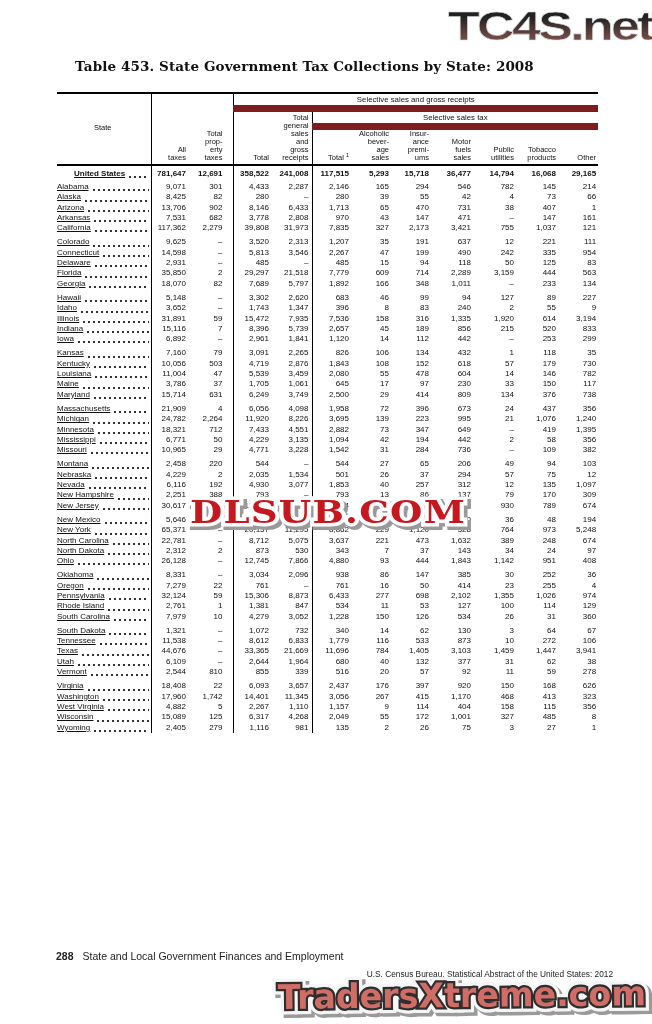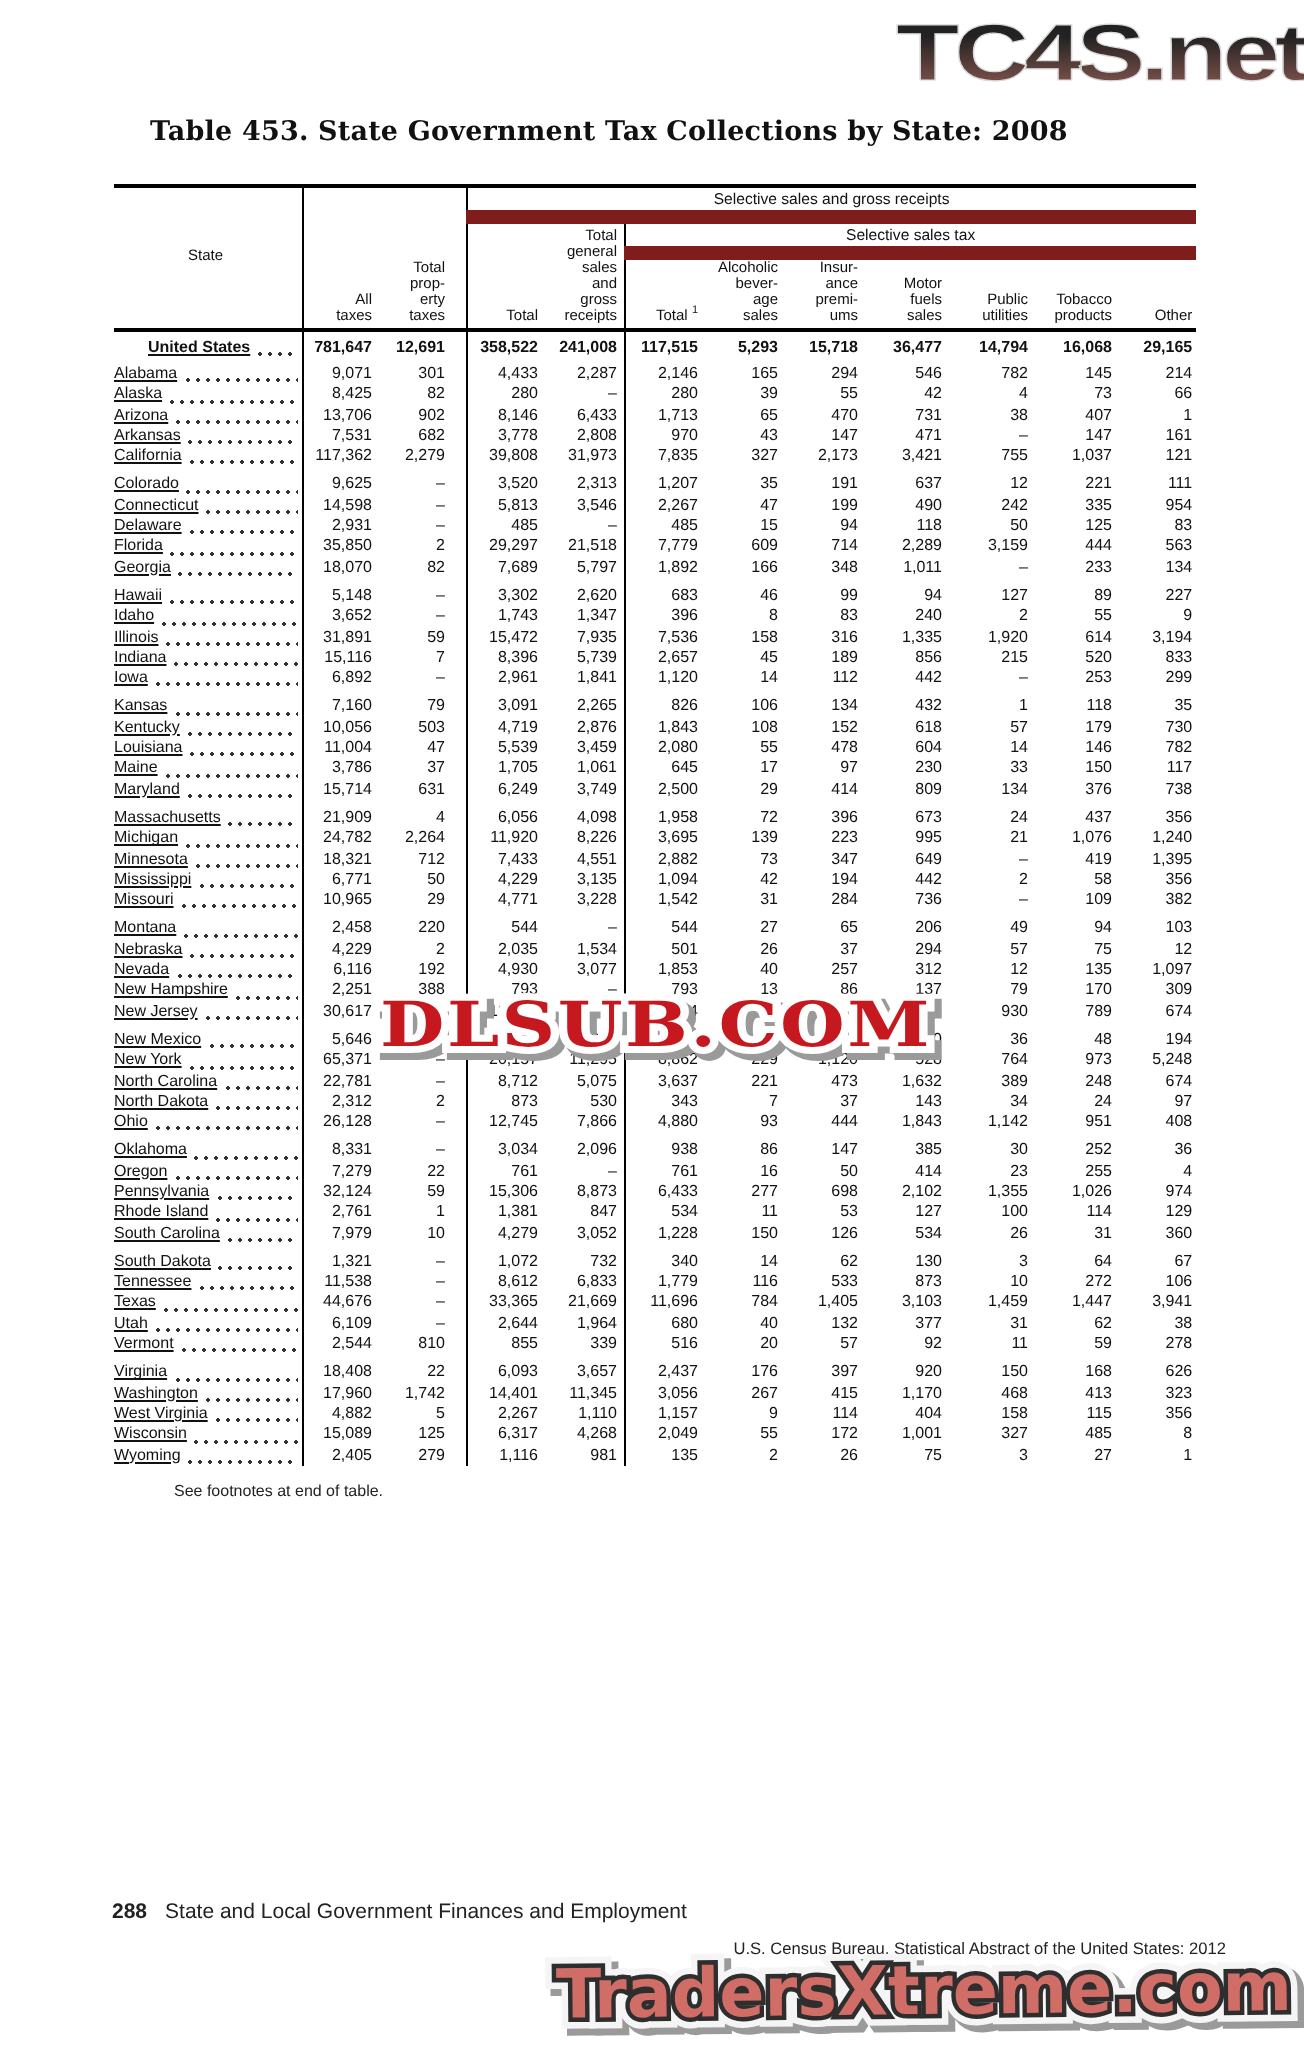--- a/index.html
+++ b/index.html
@@ -1078,21 +1078,20 @@
     <td class="num">2</td>
     <td class="num">26</td>
     <td class="num">75</td>
     <td class="num">3</td>
     <td class="num">27</td>
     <td class="num">1</td>
   </tr>
       </tbody>
   </table>
 
-  <div class="footnote">See footnotes at end of table.</div>
 </div>
 
 <svg class="wm wm-mid" width="300" height="56" viewBox="0 0 300 56">
   <text x="153" y="39" text-anchor="middle" font-family="DejaVu Serif, serif" font-weight="bold" font-size="31" letter-spacing="1" textLength="276" lengthAdjust="spacingAndGlyphs" fill="#9a9a9a" stroke="#9a9a9a" stroke-width="8" paint-order="stroke">DLSUB.COM</text>
   <text x="150" y="36" text-anchor="middle" font-family="DejaVu Serif, serif" font-weight="bold" font-size="31" letter-spacing="1" textLength="276" lengthAdjust="spacingAndGlyphs" fill="#c5191f" stroke="#ffffff" stroke-width="7" paint-order="stroke">DLSUB.COM</text>
 </svg>
 
 <div class="page-footer">
   <span class="num">288</span><span>State and Local Government Finances and Employment</span>
 </div>

